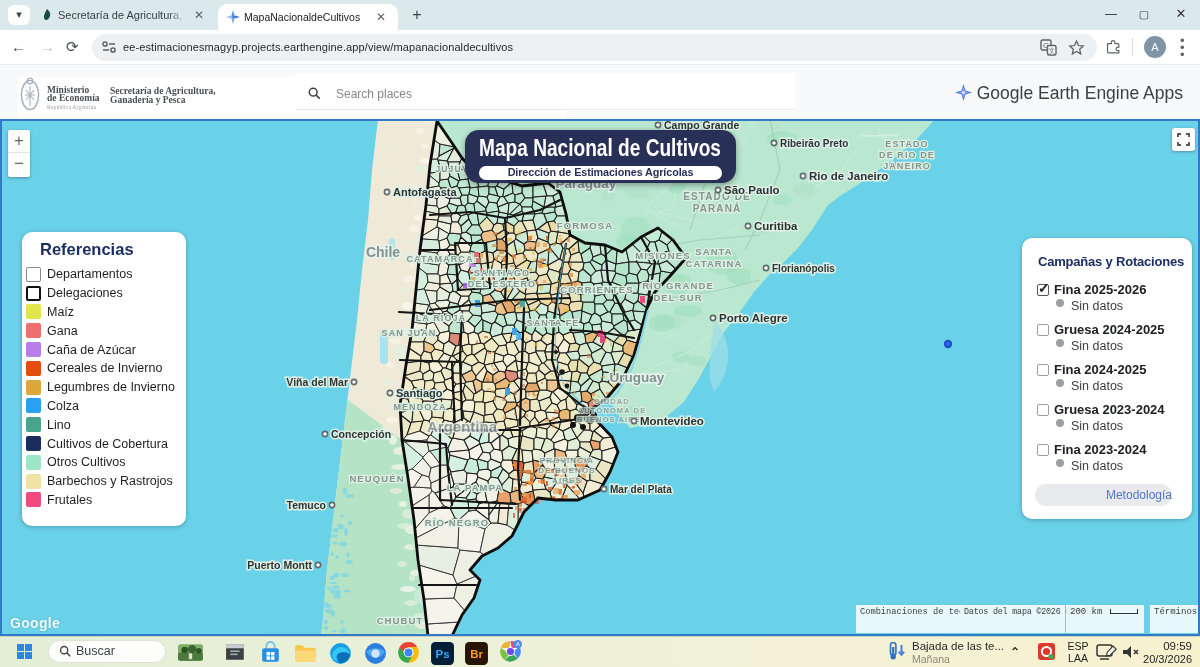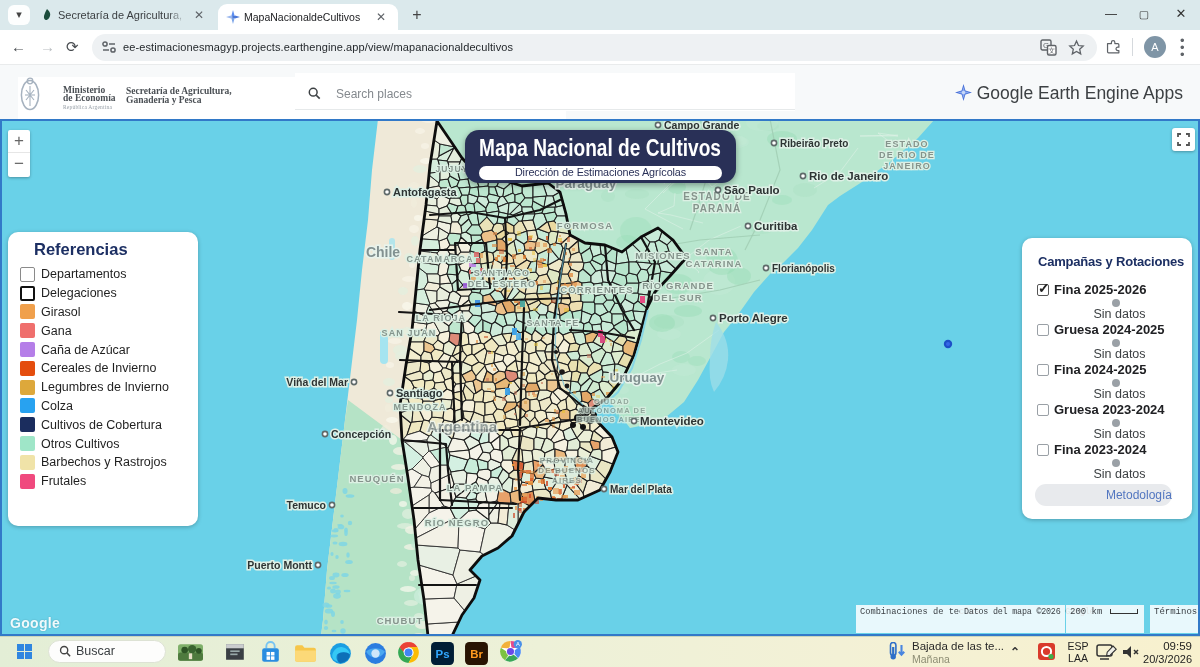--- a/index.html
+++ b/index.html
@@ -14,44 +14,44 @@
 .tab2 .ttl { position:absolute; left:26px; top:7px; }
 #newtab { position:absolute; left:406px; top:4px; width:22px; height:22px; color:#444; font-size:16px; text-align:center; line-height:21px; }
 .winbtn { position:absolute; top:0px; width:14px; height:30px; color:#333; font-size:12px; text-align:center; line-height:28px; }
 #toolbar { position:absolute; left:0; top:30px; width:1200px; height:35px; background:#fff; }
 .navic { position:absolute; top:39px; color:#484c50; font-size:15px; }
 #omni { position:absolute; left:92px; top:34px; width:1005px; height:27px; background:#eef1f3; border-radius:14px; }
 #url { position:absolute; left:123px; top:41px; font-size:11px; color:#24282c; letter-spacing:0.1px; }
 #avatar { position:absolute; left:1144px; top:36px; width:22px; height:22px; border-radius:50%; background:#7f95a6; color:#fff; font-size:11px; text-align:center; line-height:22px; }
 
 #hdr { position:absolute; left:0; top:65px; width:1200px; height:54px; background:#f7f9fa; }
-#hdr .serif { font-family:"Liberation Serif",serif; color:#4a4f54; font-weight:bold; font-size:9.5px; line-height:8px;margin-left:16px; }
+#hdr .serif { font-family:"Liberation Serif",serif; color:#4a4f54; font-weight:bold; font-size:9.5px; line-height:8px; }
 #gee { position:absolute; right:17px; top:18px; font-size:17.5px; color:#3c4043; }
 #searchtx { position:absolute; left:336px; top:22px; font-size:12px; color:#84898e; }
 
 #map { position:absolute; left:0; top:119px; width:1200px; height:517px; border:2px solid #3279c8; overflow:hidden; background:#69d1e8; }
 #zoomctl { position:absolute; left:6px; top:9px; width:22px; height:47px; background:#fff; border-radius:2px; box-shadow:0 1px 3px rgba(0,0,0,.3); color:#666; }
 #fullsc { position:absolute; left:1170px; top:7px; width:23px; height:23px; background:#fff; border-radius:3px; box-shadow:0 1px 3px rgba(0,0,0,.3); }
 #mtitle { position:absolute; left:463px; top:9px; width:271px; height:53px; background:#293057; border-radius:14px; box-shadow:0 2px 6px rgba(0,0,0,.35); text-align:center; }
 
-#mtitle .pill { position:absolute; left:14px; top:36px; width:243px; height:13.5px; background:#fff; border-radius:7px; color:#293057; font-size:10.8px; font-weight:normal; line-height:13.5px; letter-spacing:-0.1px; }
+#mtitle .pill { position:absolute; left:14px; top:36px; width:243px; height:13.5px; background:#fff; border-radius:7px; color:#293057; font-size:10.8px; font-weight:bold; line-height:13.5px; letter-spacing:-0.1px; }
 
-#refs { position:absolute; left:6px; top:111px; width:190px; height:294px; background:#fff; border-radius:10px; box-shadow:0 1px 4px rgba(0,0,0,.25); padding:8px 0 0 12px; }
+#refs { position:absolute; left:20px; top:111px; width:164px; height:294px; background:#fff; border-radius:10px; box-shadow:0 1px 4px rgba(0,0,0,.25); padding:8px 0 0 4px; }
 #refs h2 { color:#1c2f63; font-size:16.5px; margin:0 0 6px 14px; }
 .lrow { height:18.8px; display:flex; align-items:center; }
 .lsw { width:15px; height:15px; border-radius:2px; flex:0 0 15px; }
 .ltx { font-size:12.5px; color:#1f1f1f; margin-left:6px; white-space:nowrap; }
 #camp { position:absolute; left:1020px; top:117px; width:170px; height:281px; background:#fff; border-radius:10px; box-shadow:0 1px 4px rgba(0,0,0,.25); padding:16px 16px 0 15px; }
 #camp h2 { color:#1c2f63; font-size:13px; letter-spacing:-0.2px; margin:0 0 12px 1px; white-space:nowrap; }
 .crow { height:17px; display:flex; align-items:center; margin-top:7px; }
 .cbx { width:12px; height:12px; border:1.5px solid #9aa0a6; border-radius:2px; background:#fff; flex:0 0 12px; position:relative; }
 .cbx.chk { border-color:#555; }
 .ck { position:absolute; left:0px; top:-5px; font-size:14px; color:#222; font-weight:bold; }
 .ctx { font-size:13px; font-weight:bold; color:#202124; margin-left:5px; white-space:nowrap; }
-.srow { height:15px; display:flex; align-items:center; margin:1px 0 0px 19px;flex-direction:column; }
+.srow { height:15px; display:flex; margin:1px 0 0px 19px; }
 .sdot { width:8px; height:8px; border-radius:50%; background:#9aa0a6; flex:0 0 8px; }
 .stx { font-size:12.5px; color:#3c4043; margin-left:7px; }
 #metod { position:absolute; left:13px; bottom:13px; width:137px; height:22px; background:#e8eaed; border-radius:11px; color:#5276c0; font-size:12px; text-align:right; line-height:22px; }
 
 .attr { position:absolute; bottom:1px; height:28px; background:rgba(255,255,255,.85); color:#3a3f44; font-size:9px; line-height:15px; padding:0 4px; white-space:nowrap;font-family:Liberation Mono, monospace; }
 #glogo { position:absolute; left:8px; bottom:3px; color:#fff; font-size:14px; font-weight:bold; letter-spacing:0.3px; opacity:0.9; text-shadow:0 0 2px rgba(0,0,0,.25); }
 
 #task { position:absolute; left:0; top:636px; width:1200px; height:31px; background:linear-gradient(90deg,#e4edd8,#ebefd7 55%,#f1eed2 75%,#f6efcе); background:linear-gradient(90deg,#e3eed6,#edf1d8 45%,#f3f1d6 70%,#f8f1ce); border-top:1px solid #ccd6bd; }
 #tsearch { position:absolute; left:48px; top:640px; width:118px; height:23px; background:#fdfdfc; border:1px solid #dde2d4; border-radius:12px; font-size:12.5px; color:#3c4043; line-height:21px; }
 .tico { position:absolute; top:3px; width:25px; height:25px; }
@@ -1282,42 +1282,46 @@
       <h2>Referencias</h2>
 <div class="lrow">
         <span class="lsw" style="background:#fff;border:1.6px solid #8a8a8a"></span>
         <span class="ltx">Departamentos</span>
       </div>
 <div class="lrow">
         <span class="lsw" style="background:#fff;border:2px solid #111"></span>
         <span class="ltx">Delegaciones</span>
       </div>
 <div class="lrow">
-        <span class="lsw" style="background:#f0a04c"></span>
-        <span class="ltx">Girasol</span>
+        <span class="lsw" style="background:#e3e54d"></span>
+        <span class="ltx">Maíz</span>
       </div>
 <div class="lrow">
         <span class="lsw" style="background:#ef6f6d"></span>
         <span class="ltx">Gana</span>
       </div>
 <div class="lrow">
         <span class="lsw" style="background:#b57ee8"></span>
         <span class="ltx">Caña de Azúcar</span>
       </div>
 <div class="lrow">
         <span class="lsw" style="background:#e44d0e"></span>
         <span class="ltx">Cereales de Invierno</span>
       </div>
 <div class="lrow">
         <span class="lsw" style="background:#dda83b"></span>
         <span class="ltx">Legumbres de Invierno</span>
       </div>
 <div class="lrow">
         <span class="lsw" style="background:#28a2f0"></span>
         <span class="ltx">Colza</span>
+      </div>
+<div class="lrow">
+        <span class="lsw" style="background:#4aa38d"></span>
+        <span class="ltx">Lino</span>
       </div>
 <div class="lrow">
         <span class="lsw" style="background:#1b2d5e"></span>
         <span class="ltx">Cultivos de Cobertura</span>
       </div>
 <div class="lrow">
         <span class="lsw" style="background:#9fe6c8"></span>
         <span class="ltx">Otros Cultivos</span>
       </div>
 <div class="lrow">

